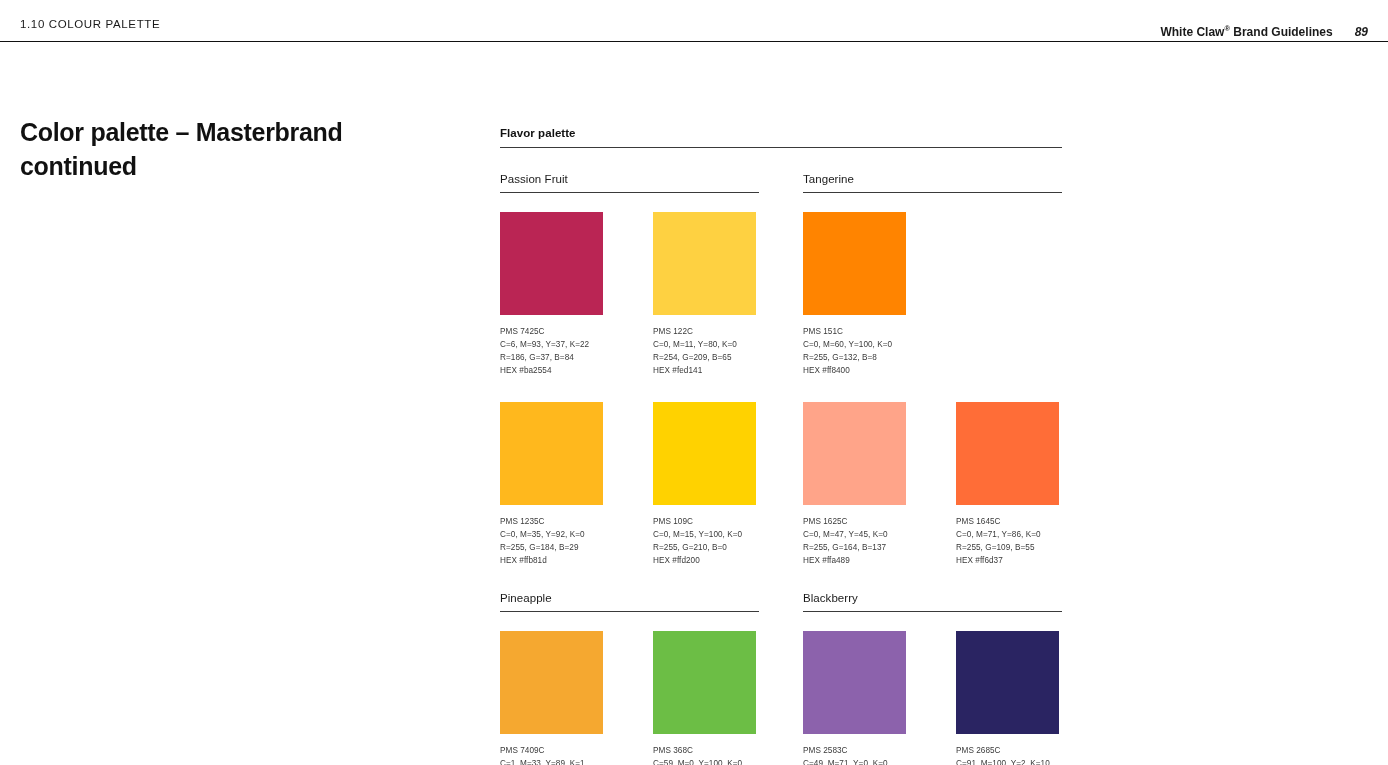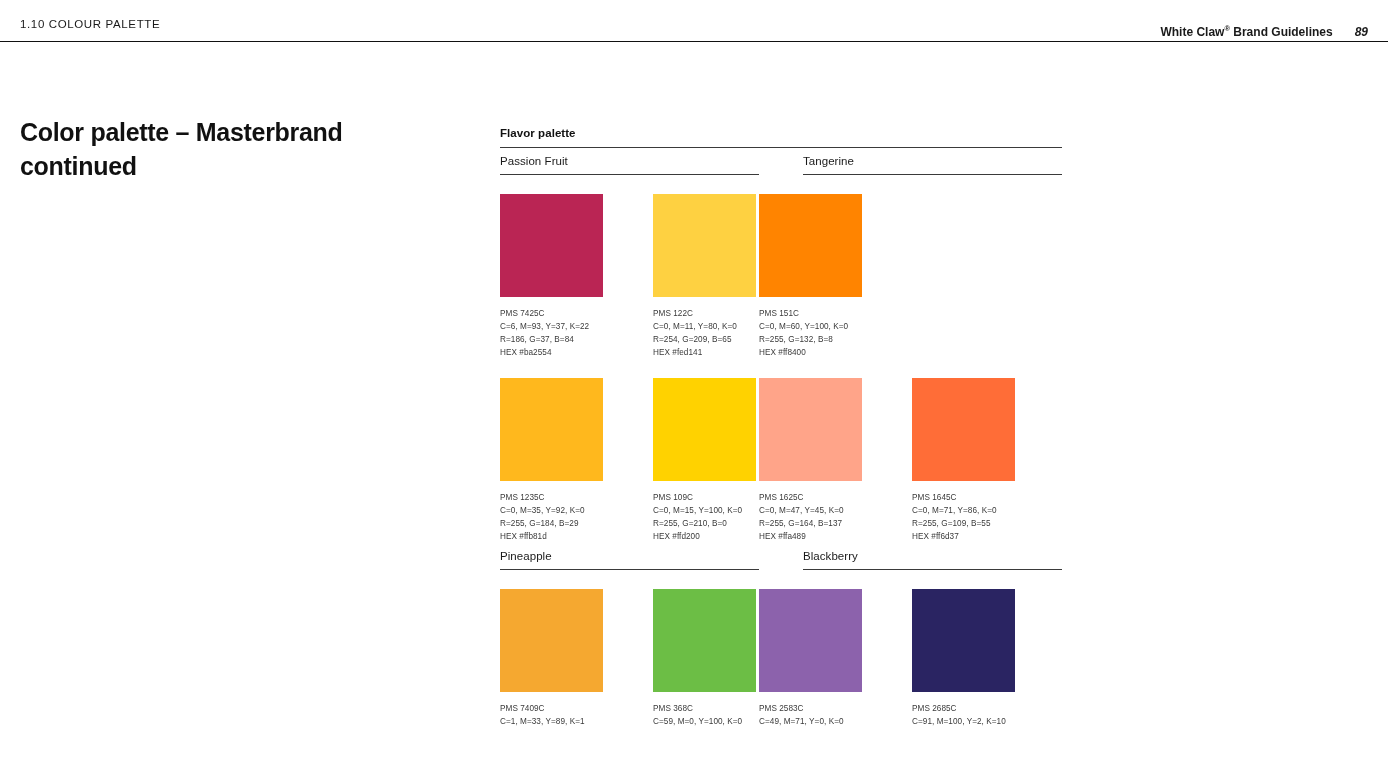--- a/index.html
+++ b/index.html
@@ -47,31 +47,31 @@
     position: absolute; left: 500px; top: 95px; width: 562px;
   }
 
   .section-head {
     font-size: 11.5px; font-weight: bold; color: #111;
     padding-bottom: 8px; border-bottom: 1px solid #3a3a3a;
     letter-spacing: 0.005em;
     margin-top: 32px;
   }
 
-  .flavor-row { margin-top: 7px; }
+  .flavor-row { margin-top: 25px; }
 
   .flavor-titles { display: flex; gap: 44px; }
   .flavor-title {
     width: 259px; flex: 0 0 259px;
     font-size: 11.5px; font-weight: normal; color: #1a1a1a;
     padding-bottom: 7px; border-bottom: 1px solid #3a3a3a;
     letter-spacing: 0.005em;
   }
 
-  .swatch-row { display: flex; margin-top: 19px; }
+  .swatch-row { display: flex; gap: 44px; margin-top: 19px; }
   .swatch-pair { display: flex; gap: 50px; width: 259px; flex: 0 0 259px; }
   .swatch-cell { width: 103px; flex: 0 0 103px; }
   .swatch-chip { width: 103px; height: 103px; display: block; }
   .swatch-specs {
     margin-top: 10px;
     font-size: 8.2px; line-height: 13px; color: #3a3a3a;
     letter-spacing: 0.006em; white-space: nowrap;
   }
   .swatch-specs div { white-space: nowrap; }
 </style>

